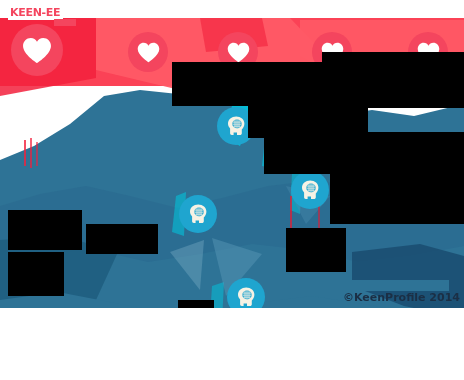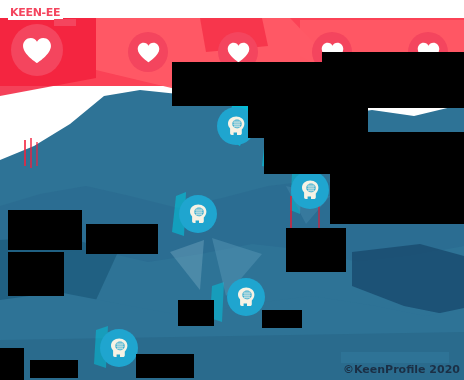--- a/index.html
+++ b/index.html
@@ -2,21 +2,21 @@
 <html><head>
 <meta charset="utf-8">
 <style>
   html,body{margin:0;padding:0;background:#ffffff;}
   body{
     font-family:"Liberation Sans", sans-serif;
     -webkit-font-smoothing:none;
   }
   #stage{
     position:relative;
-    width:464px;height:380px;
+    width:464px;height:308px;
     background:#ffffff;
     overflow:hidden;
   }
 
   
   #logo{
     position:absolute;left:8px;top:6px;
     z-index:40;
     background:#ffffff;
     padding:1px 3px 1px 2px;
@@ -308,16 +308,16 @@
             <path d="M11.0,6.5 L11.0,13.4"></path>
             <path d="M15.0,6.5 L15.0,13.4"></path>
           </g>
         </svg>
       </span>
     </div>
   </div>
 
   <div id="watermark">
     <span class="wm-bar"></span>
-    <span>©KeenProfile 2020</span>
+    <span>©KeenProfile 2014</span>
   </div>
 
 </div>
 
 </body></html>

